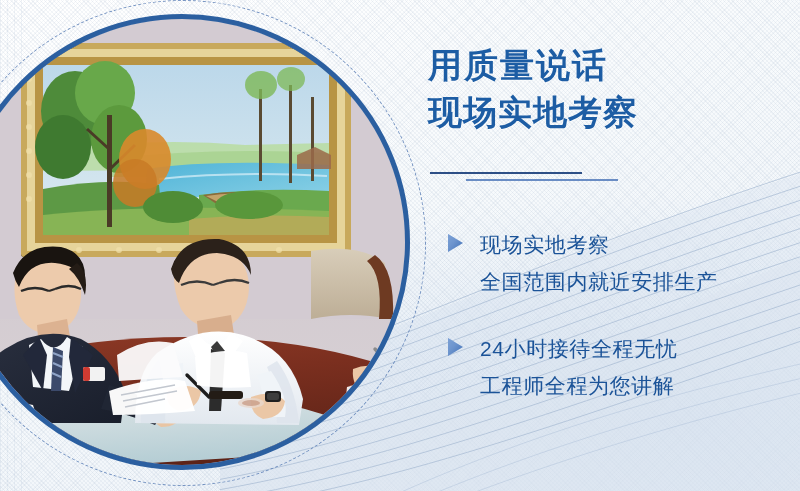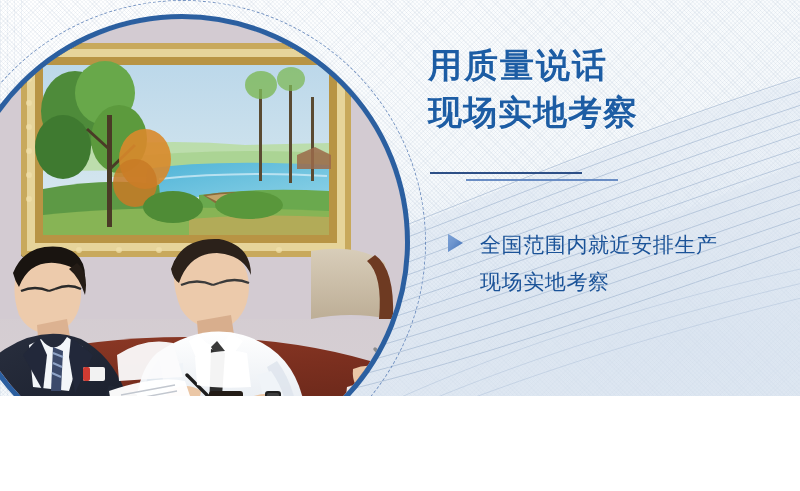--- a/index.html
+++ b/index.html
@@ -1,21 +1,21 @@
 <!DOCTYPE html>
 <html lang="zh"><head>
 <meta charset="utf-8">
 <title>Banner</title>
 <style>
   html,body{margin:0;padding:0;background:#ffffff;}
   body{font-family:"Liberation Sans","DejaVu Sans",sans-serif;}
 
   .banner{
     position:relative;
-    width:800px;height:396px;
+    width:800px;height:491px;
     overflow:hidden;
     background:#fbfcfd;
   }
 
   
   .bg-texture{
     position:absolute;inset:0;
     background-image:
       repeating-linear-gradient(45deg, rgba(150,170,195,.13) 0 1px, rgba(0,0,0,0) 1px 3px),
       repeating-linear-gradient(-45deg, rgba(150,170,195,.10) 0 1px, rgba(0,0,0,0) 1px 3px);
@@ -378,21 +378,37 @@
             <defs>
               <linearGradient id="ag1" x1="0" y1="0" x2="1" y2="1">
                 <stop offset="0%" stop-color="#8fb0e0"></stop>
                 <stop offset="100%" stop-color="#3f6fb5"></stop>
               </linearGradient>
             </defs>
             <path d="M4,2 L19,11 L4,20 Z" fill="url(#ag1)"></path>
             <path d="M4,2 L11,6.2 L4,20 Z" fill="#6e95cd" opacity=".55"></path>
           </svg>
         </span>
+        <div class="b-line">现场实地考察</div>
         <div class="b-line">全国范围内就近安排生产</div>
-        <div class="b-line">现场实地考察</div>
       </div>
 
+      <div class="bullet">
+        <span class="arrow-icon">
+          <svg viewBox="0 0 22 22">
+            <defs>
+              <linearGradient id="ag2" x1="0" y1="0" x2="1" y2="1">
+                <stop offset="0%" stop-color="#8fb0e0"></stop>
+                <stop offset="100%" stop-color="#3f6fb5"></stop>
+              </linearGradient>
+            </defs>
+            <path d="M4,2 L19,11 L4,20 Z" fill="url(#ag2)"></path>
+            <path d="M4,2 L11,6.2 L4,20 Z" fill="#6e95cd" opacity=".55"></path>
+          </svg>
+        </span>
+        <div class="b-line">24小时接待全程无忧</div>
+        <div class="b-line">工程师全程为您讲解</div>
+      </div>
 
     </div>
   </div>
 
 </div>
 
 </body></html>

